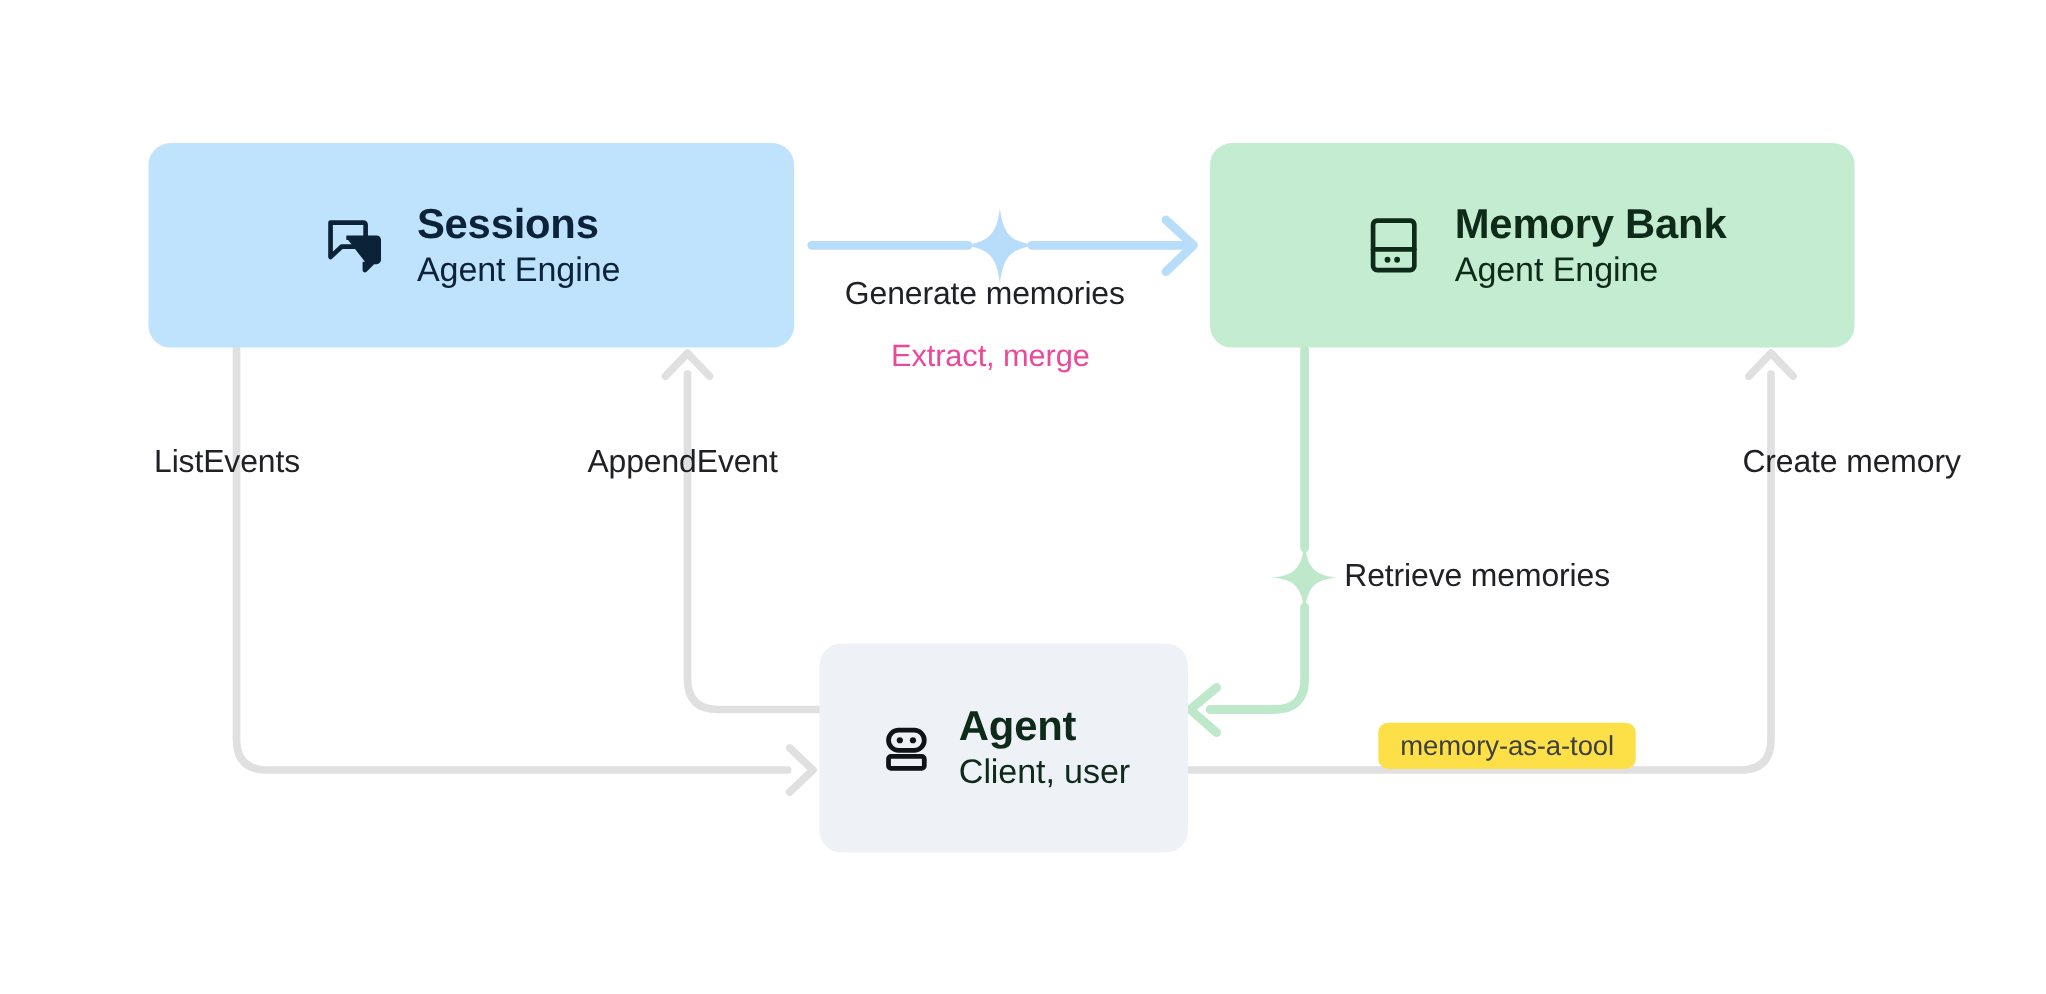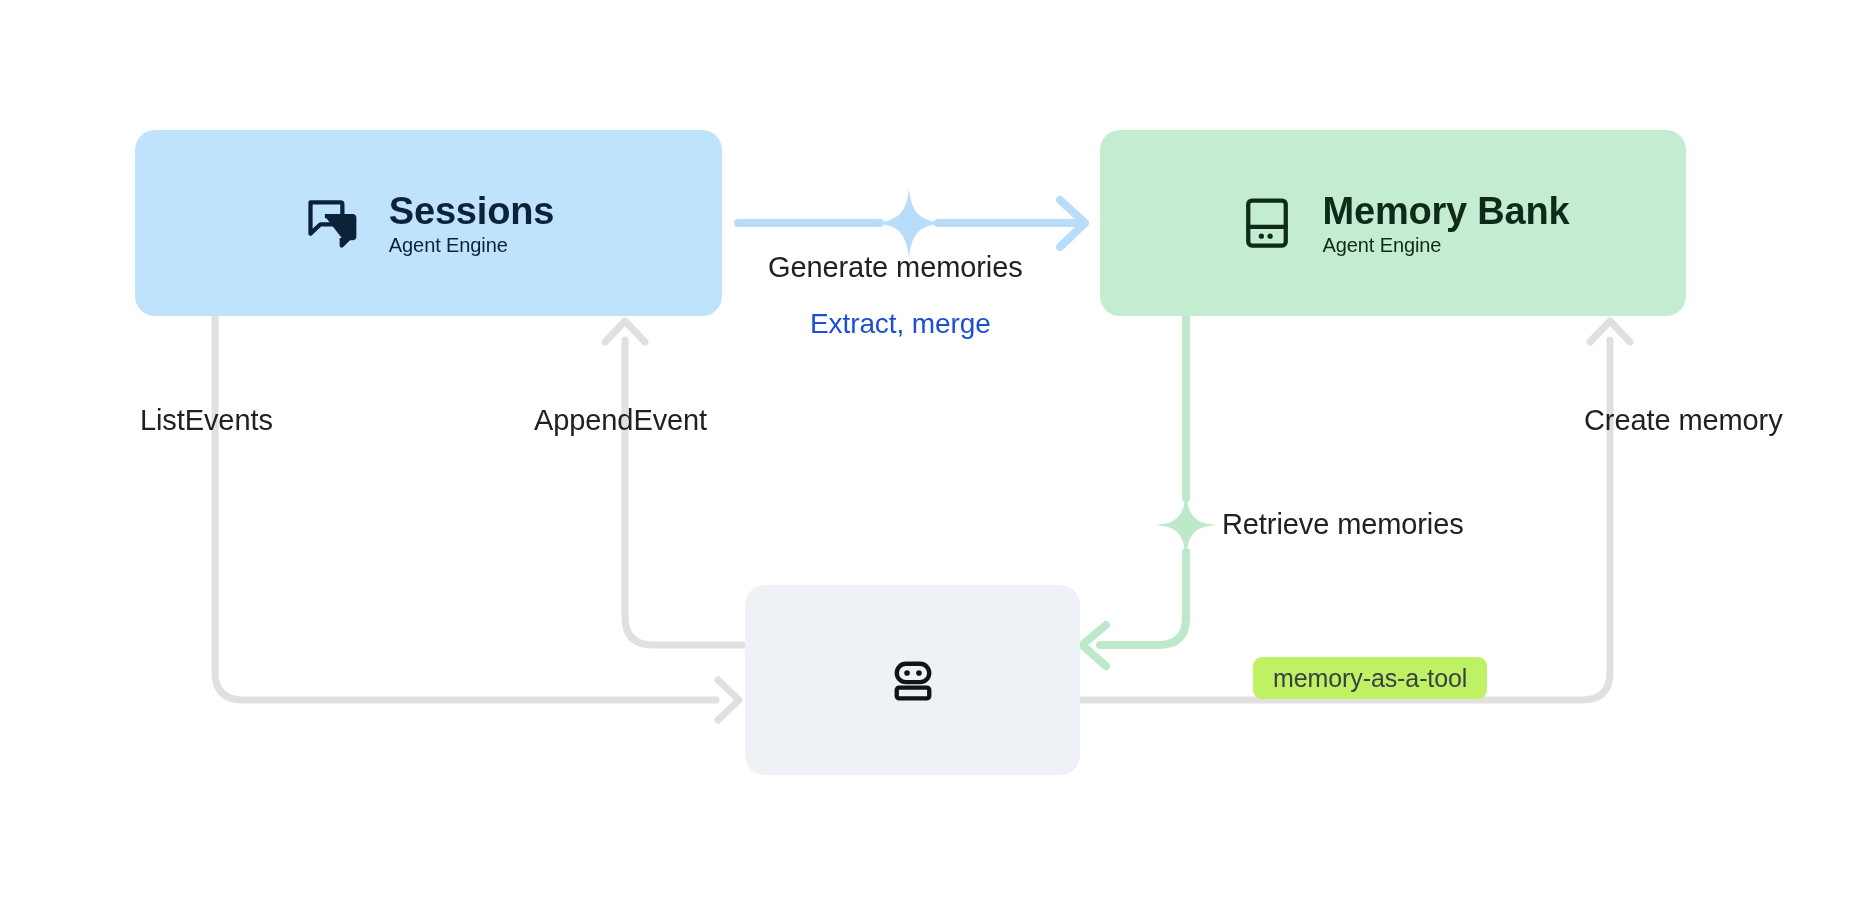--- a/index.html
+++ b/index.html
@@ -50,21 +50,21 @@
     display: flex;
     flex-direction: column;
     line-height: 1.12;
   }
   .node-title {
     font-size: 38px;
     font-weight: 700;
     letter-spacing: -0.2px;
   }
   .node-sub {
-    font-size: 20px;
+    font-size: 31px;
     font-weight: 400;
     letter-spacing: -0.1px;
     margin-top: 2px;
   }
 
   #node-sessions {
     left: 135px;
     top: 130px;
     width: 587px;
     height: 186px;
@@ -99,21 +99,21 @@
   .edge-label {
     position: absolute;
     color: #202124;
     font-size: 29px;
     font-weight: 400;
     white-space: nowrap;
     letter-spacing: -0.1px;
   }
   .edge-sublabel {
     position: absolute;
-    color: #1d4ed8;
+    color: #ec4899;
     font-size: 28px;
     font-weight: 400;
     white-space: nowrap;
     letter-spacing: -0.1px;
   }
   #label-generate  { left: 768px;  top: 251px; }
   #sublabel-generate { left: 810px; top: 308px; }
   #label-appendevent { left: 534px; top: 404px; }
   #label-listevents  { left: 140px; top: 404px; text-align: center; }
   #label-creatememory { left: 1584px; top: 404px; }
@@ -121,21 +121,21 @@
 
   
   #chip-memory-as-a-tool {
     position: absolute;
     left: 1253px;
     top: 657px;
     height: 42px;
     padding: 0 20px;
     display: flex;
     align-items: center;
-    background: #bef264;
+    background: #fde047;
     border-radius: 9px;
     color: #3c4043;
     font-size: 25px;
     white-space: nowrap;
     letter-spacing: -0.1px;
   }
 </style>
 </head>
 <body>
 
@@ -218,20 +218,24 @@
   <div class="node" id="node-agent">
     <div class="node-inner">
       <span class="node-icon">
         <svg width="52" height="52" viewBox="0 0 48 48" fill="none">
           <rect x="9" y="9" width="30" height="17" rx="8.5" stroke="#101418" stroke-width="4" fill="none"></rect>
           <circle cx="18.5" cy="17.5" r="2.6" fill="#101418"></circle>
           <circle cx="29.5" cy="17.5" r="2.6" fill="#101418"></circle>
           <rect x="9" y="31" width="30" height="10" rx="2.2" stroke="#101418" stroke-width="4" fill="none"></rect>
         </svg>
       </span>
+      <span class="node-text">
+        <span class="node-title">Agent</span>
+        <span class="node-sub">Client, user</span>
+      </span>
     </div>
   </div>
 
   <div class="edge-label" id="label-generate">Generate memories</div>
   <div class="edge-sublabel" id="sublabel-generate">Extract, merge</div>
 
   <div class="edge-label" id="label-appendevent">AppendEvent</div>
 
   <div class="edge-label" id="label-listevents">ListEvents</div>
 

